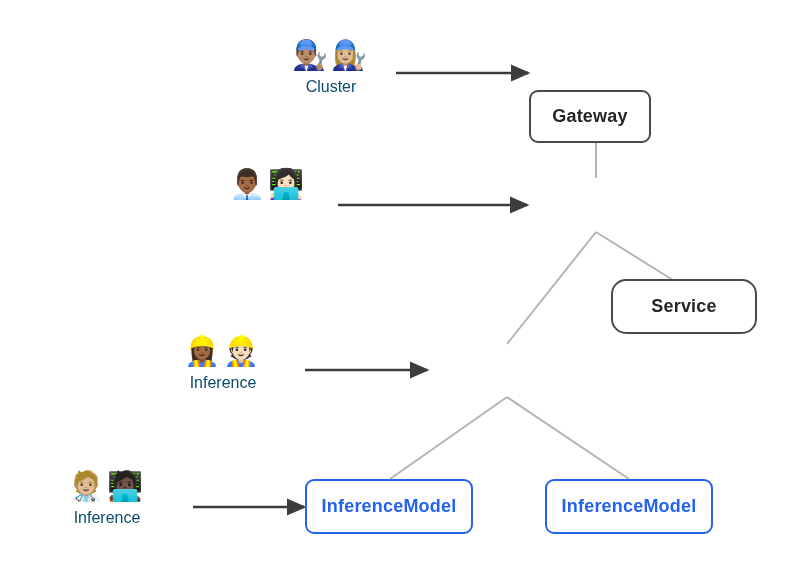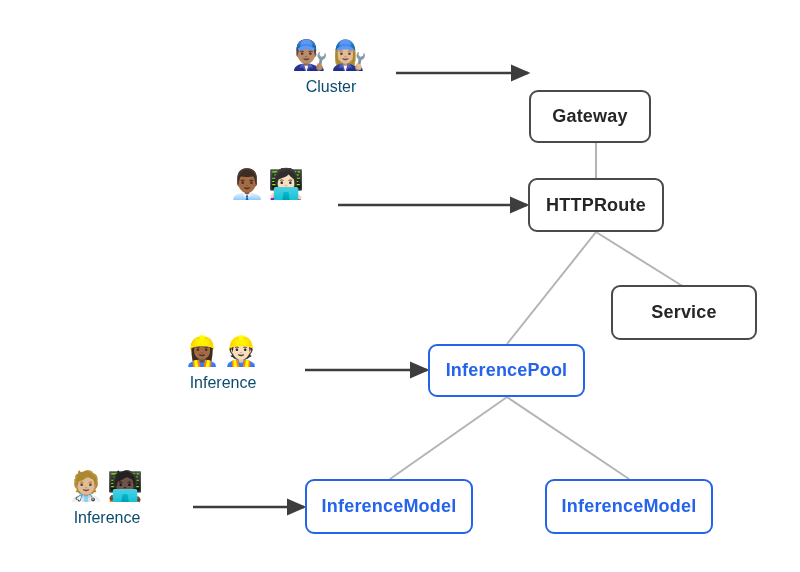--- a/index.html
+++ b/index.html
@@ -29,21 +29,21 @@
     color: #262626;
     box-sizing: border-box;
     letter-spacing: 0.2px;
   }
   .node.blue {
     border-color: #2563eb;
     color: #2563eb;
   }
   #node-gateway            { left: 529px; top: 46px;  width: 122px; height: 53px; margin-top: 44px; }
   #node-httproute          { left: 528px; top: 178px; width: 136px; height: 54px; }
-  #node-service            { left: 611px; top: 285px; width: 146px; height: 55px; }
+  #node-service            { left: 611px; top: 279px; width: 146px; height: 55px; border-radius: 15px; }
   #node-inferencepool      { left: 428px; top: 344px; width: 157px; height: 53px; }
   #node-inferencemodel-left  { left: 305px; top: 479px; width: 168px; height: 55px; }
   #node-inferencemodel-right { left: 545px; top: 479px; width: 168px; height: 55px; }
 
   .actor {
     position: absolute;
     width: 200px;
     text-align: center;
   }
   .actor .emojis {
@@ -82,28 +82,22 @@
       <line x1="507" y1="397" x2="629" y2="479" stroke="#b4b4b4" stroke-width="2"></line>
       <line x1="396" y1="73" x2="528" y2="73" stroke="#3d3d3d" stroke-width="2.5" marker-end="url(#arrowhead)"></line>
       <line x1="338" y1="205" x2="527" y2="205" stroke="#3d3d3d" stroke-width="2.5" marker-end="url(#arrowhead)"></line>
       <line x1="305" y1="370" x2="427" y2="370" stroke="#3d3d3d" stroke-width="2.5" marker-end="url(#arrowhead)"></line>
       <line x1="193" y1="507" x2="304" y2="507" stroke="#3d3d3d" stroke-width="2.5" marker-end="url(#arrowhead)"></line>
     </svg>
 
   <div class="node" id="node-gateway">
     <span>Gateway</span>
   </div>
-  <div class="node" id="node-httproute">
-    <span>HTTPRoute</span>
-  </div>
   <div class="node" id="node-service">
     <span>Service</span>
-  </div>
-  <div class="node blue" id="node-inferencepool">
-    <span>InferencePool</span>
   </div>
   <div class="node blue" id="node-inferencemodel-left">
     <span>InferenceModel</span>
   </div>
   <div class="node blue" id="node-inferencemodel-right">
     <span>InferenceModel</span>
   </div>
 
   <div class="actor" id="actor-cluster-operators">
     <span class="emojis">👨🏽‍🔧👩🏼‍🔧</span>

